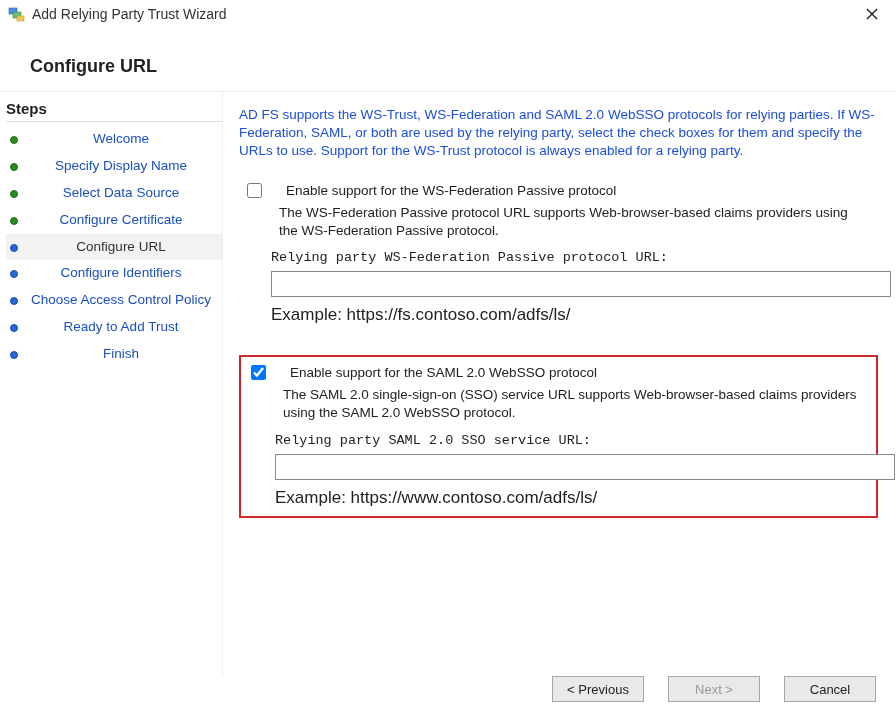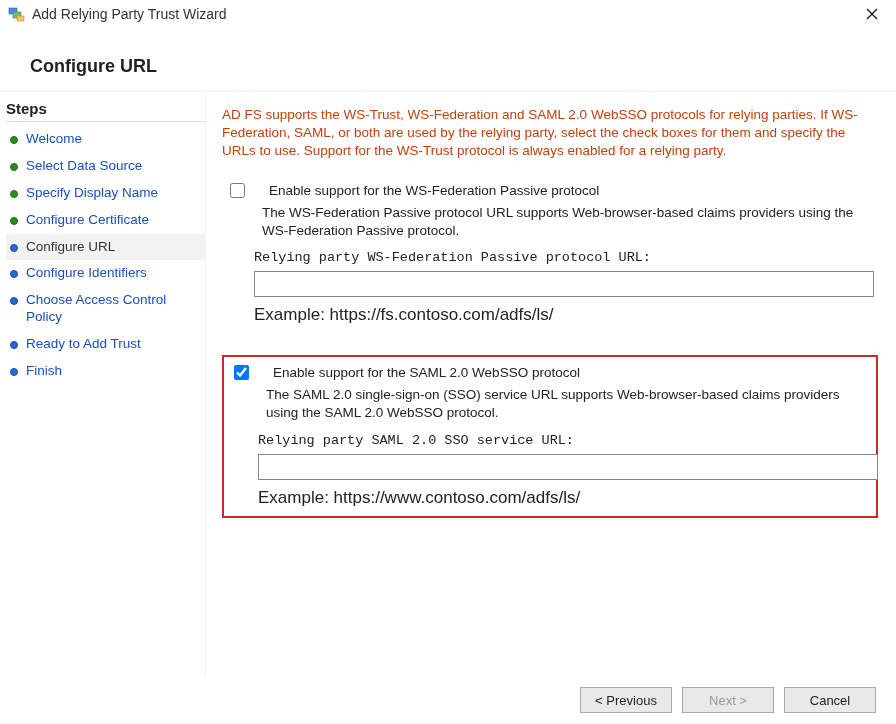--- a/index.html
+++ b/index.html
@@ -39,39 +39,40 @@
     font-weight: bold;
     padding: 30px 0 14px 30px;
     color: #222;
   }
   .body-area {
     display: flex;
     height: calc(724px - 20px - 64px - 48px);
     border-top: 1px solid #eee;
   }
   .steps-panel {
-    width: 206px;
+    width: 223px;
     padding: 6px 0 0 6px;
     border-right: 1px solid #f0f0f0;
   }
   .steps-header {
     font-weight: bold;
     font-size: 15px;
     padding: 2px 4px 4px 0px;
     border-bottom: 1px solid #ddd;
     margin-bottom: 4px;
   }
   .step-item {
     display: flex;
     align-items: flex-start;
     padding: 5px 6px 5px 2px;
     font-size: 13.5px;
     color: #1a4fc0;
     cursor: pointer;
     line-height: 1.25;
+    text-align: center;
   }
   .step-item.current {
     background: #f2f2f2;
     color: #333;
   }
   .step-item .bullet {
     width: 8px; height: 8px;
     border-radius: 50%;
     margin: 5px 8px 0 2px;
     flex-shrink: 0;
@@ -82,21 +83,21 @@
   .content-panel {
     flex: 1;
     padding: 10px 10px 0 16px;
     overflow: hidden;
     position: relative;
   }
   .intro-text {
     font-size: 13.5px;
     line-height: 1.35;
     margin: 4px 8px 16px 0;
-    color: #c2410c;
+    color: #1d4ed8;
   }
   .section {
     margin: 0 8px 16px 0;
     padding: 6px 8px 8px 8px;
   }
   .section.highlight {
     border: 2px solid #cc2a2a;
     padding: 8px 10px 2px 10px;
   }
   .chk-row {
@@ -138,23 +139,23 @@
   .example-text {
     font-size: 17px;
     margin: 0 0 6px 24px;
     color: #222;
   }
   .button-bar {
     position: absolute;
     bottom: 0; left: 0; right: 0;
     height: 48px;
     display: flex;
-    align-items: center;
+    align-items: flex-start;
     justify-content: flex-end;
-    gap: 10px;
+    gap: 24px;
     padding-right: 20px;
     background: #fff;
   }
   .win-btn {
     min-width: 92px;
     height: 26px;
     border: 1px solid #a8a8a8;
     background: #e9e9e9;
     font-size: 13px;
     color: #222;
@@ -191,25 +192,25 @@
 
   <div class="steps-panel">
     <div class="steps-header">Steps</div>
     <div id="steps-list">
         <div class="step-item">
           <span class="bullet green"></span>
           <span class="step-label">Welcome</span>
         </div>
         <div class="step-item">
           <span class="bullet green"></span>
+          <span class="step-label">Specify Display Name</span>
+        </div>
+        <div class="step-item">
+          <span class="bullet green"></span>
           <span class="step-label">Select Data Source</span>
-        </div>
-        <div class="step-item">
-          <span class="bullet green"></span>
-          <span class="step-label">Specify Display Name</span>
         </div>
         <div class="step-item">
           <span class="bullet green"></span>
           <span class="step-label">Configure Certificate</span>
         </div>
         <div class="step-item current">
           <span class="bullet blue"></span>
           <span class="step-label">Configure URL</span>
         </div>
         <div class="step-item">

